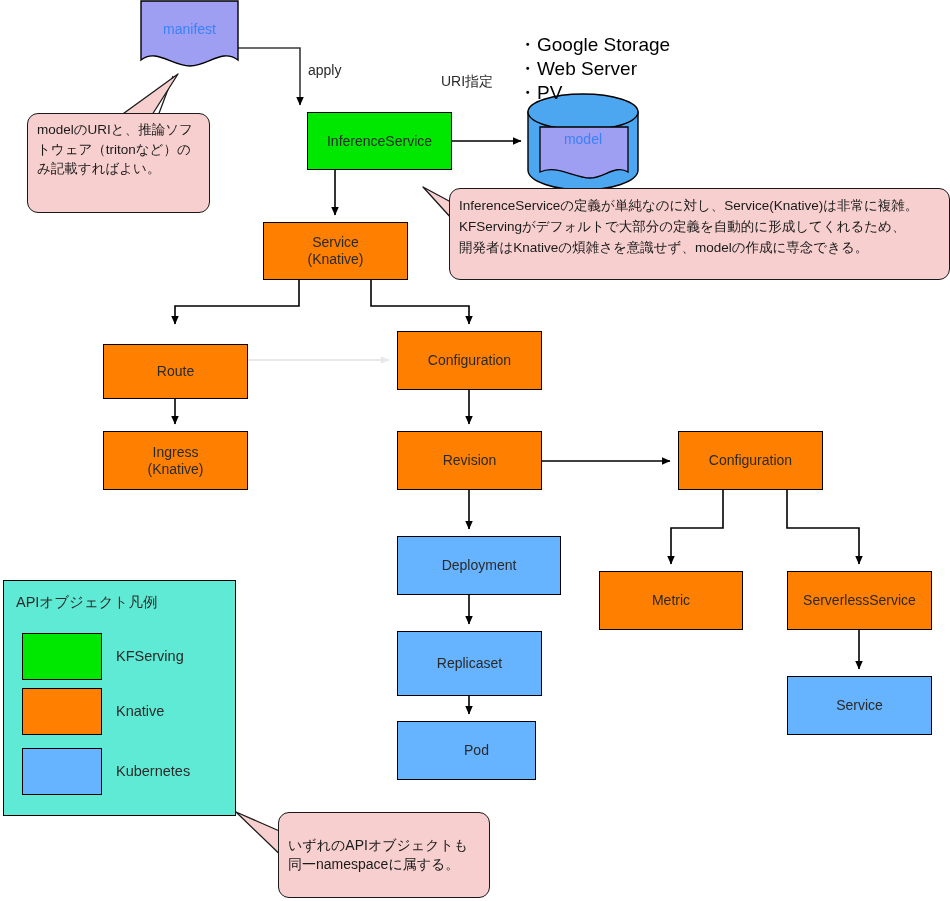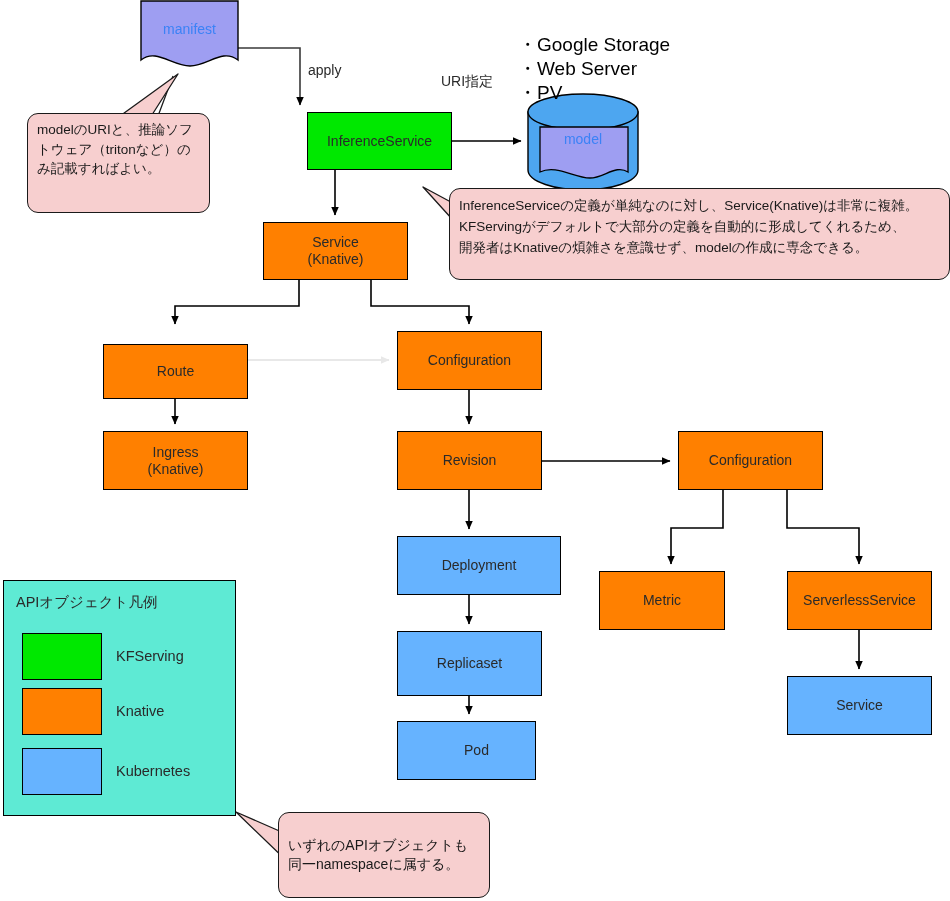--- a/index.html
+++ b/index.html
@@ -251,21 +251,21 @@
   <div class="node knative" style="left:397px; top:431px; width:145px; height:59px;">Revision</div>
 
   <div class="node knative" style="left:678px; top:431px; width:145px; height:59px;">Configuration</div>
 
   <div class="node k8s" style="left:397px; top:536px; width:164px; height:59px;">Deployment</div>
 
   <div class="node k8s" style="left:397px; top:631px; width:145px; height:65px;">Replicaset</div>
 
   <div class="node k8s" style="left:397px; top:721px; width:139px; height:59px;padding-left:20px;">Pod</div>
 
-  <div class="node knative" style="left:599px; top:571px; width:126px; height:59px;text-align:center;">Metric</div>
+  <div class="node knative" style="left:599px; top:571px; width:144px; height:59px;text-align:center;">Metric</div>
 
   <div class="node knative" style="left:787px; top:571px; width:145px; height:59px;">ServerlessService</div>
 
   <div class="node k8s" style="left:787px; top:676px; width:145px; height:59px;">Service</div>
 
   <div class="callout" style="left:27px; top:113px; width:183px; height:100px;">modelのURIと、推論ソフトウェア（tritonなど）のみ記載すればよい。</div>
 
   <div class="callout" style="left:449px; top:188px; width:501px; height:92px; line-height:21px;">InferenceServiceの定義が単純なのに対し、Service(Knative)は非常に複雑。
 KFServingがデフォルトで大部分の定義を自動的に形成してくれるため、
 開発者はKnativeの煩雑さを意識せず、modelの作成に専念できる。</div>

